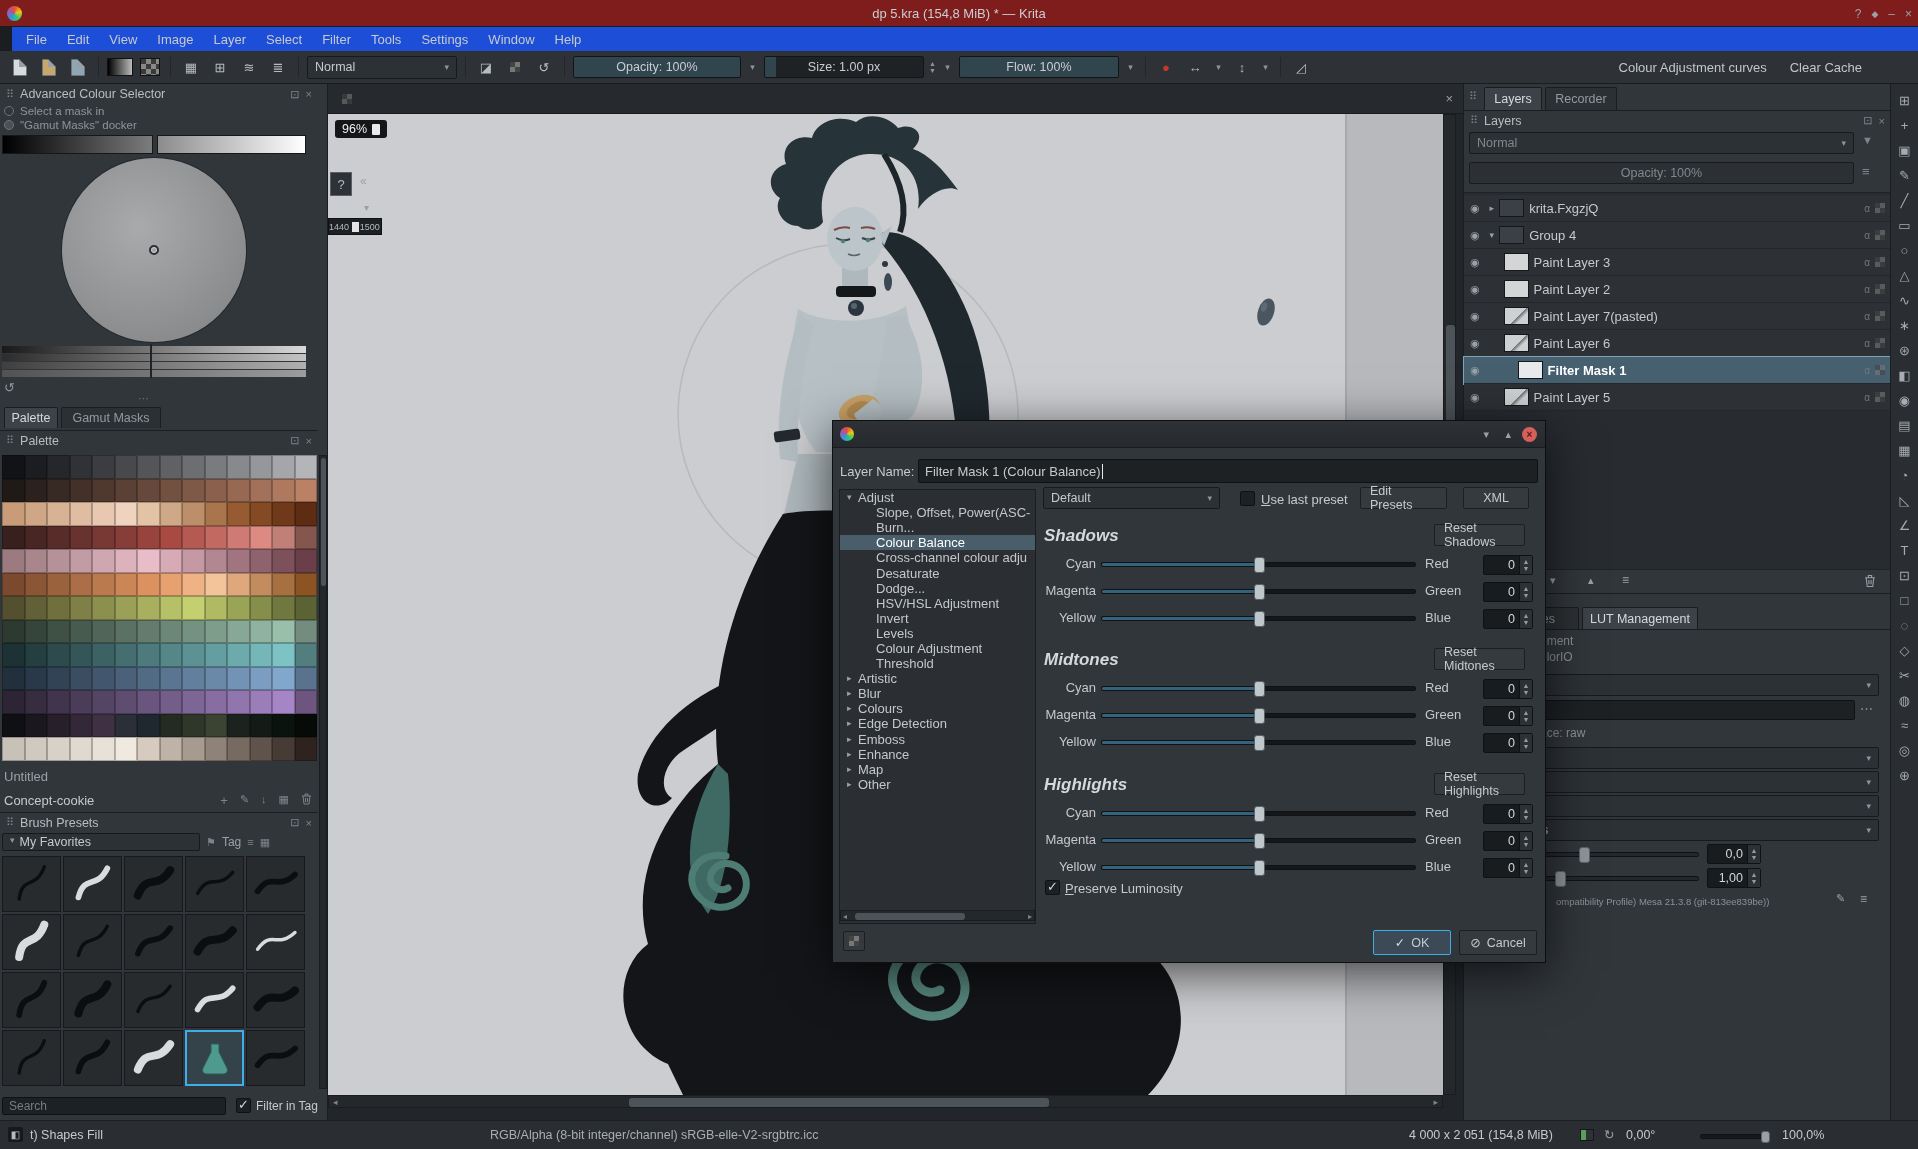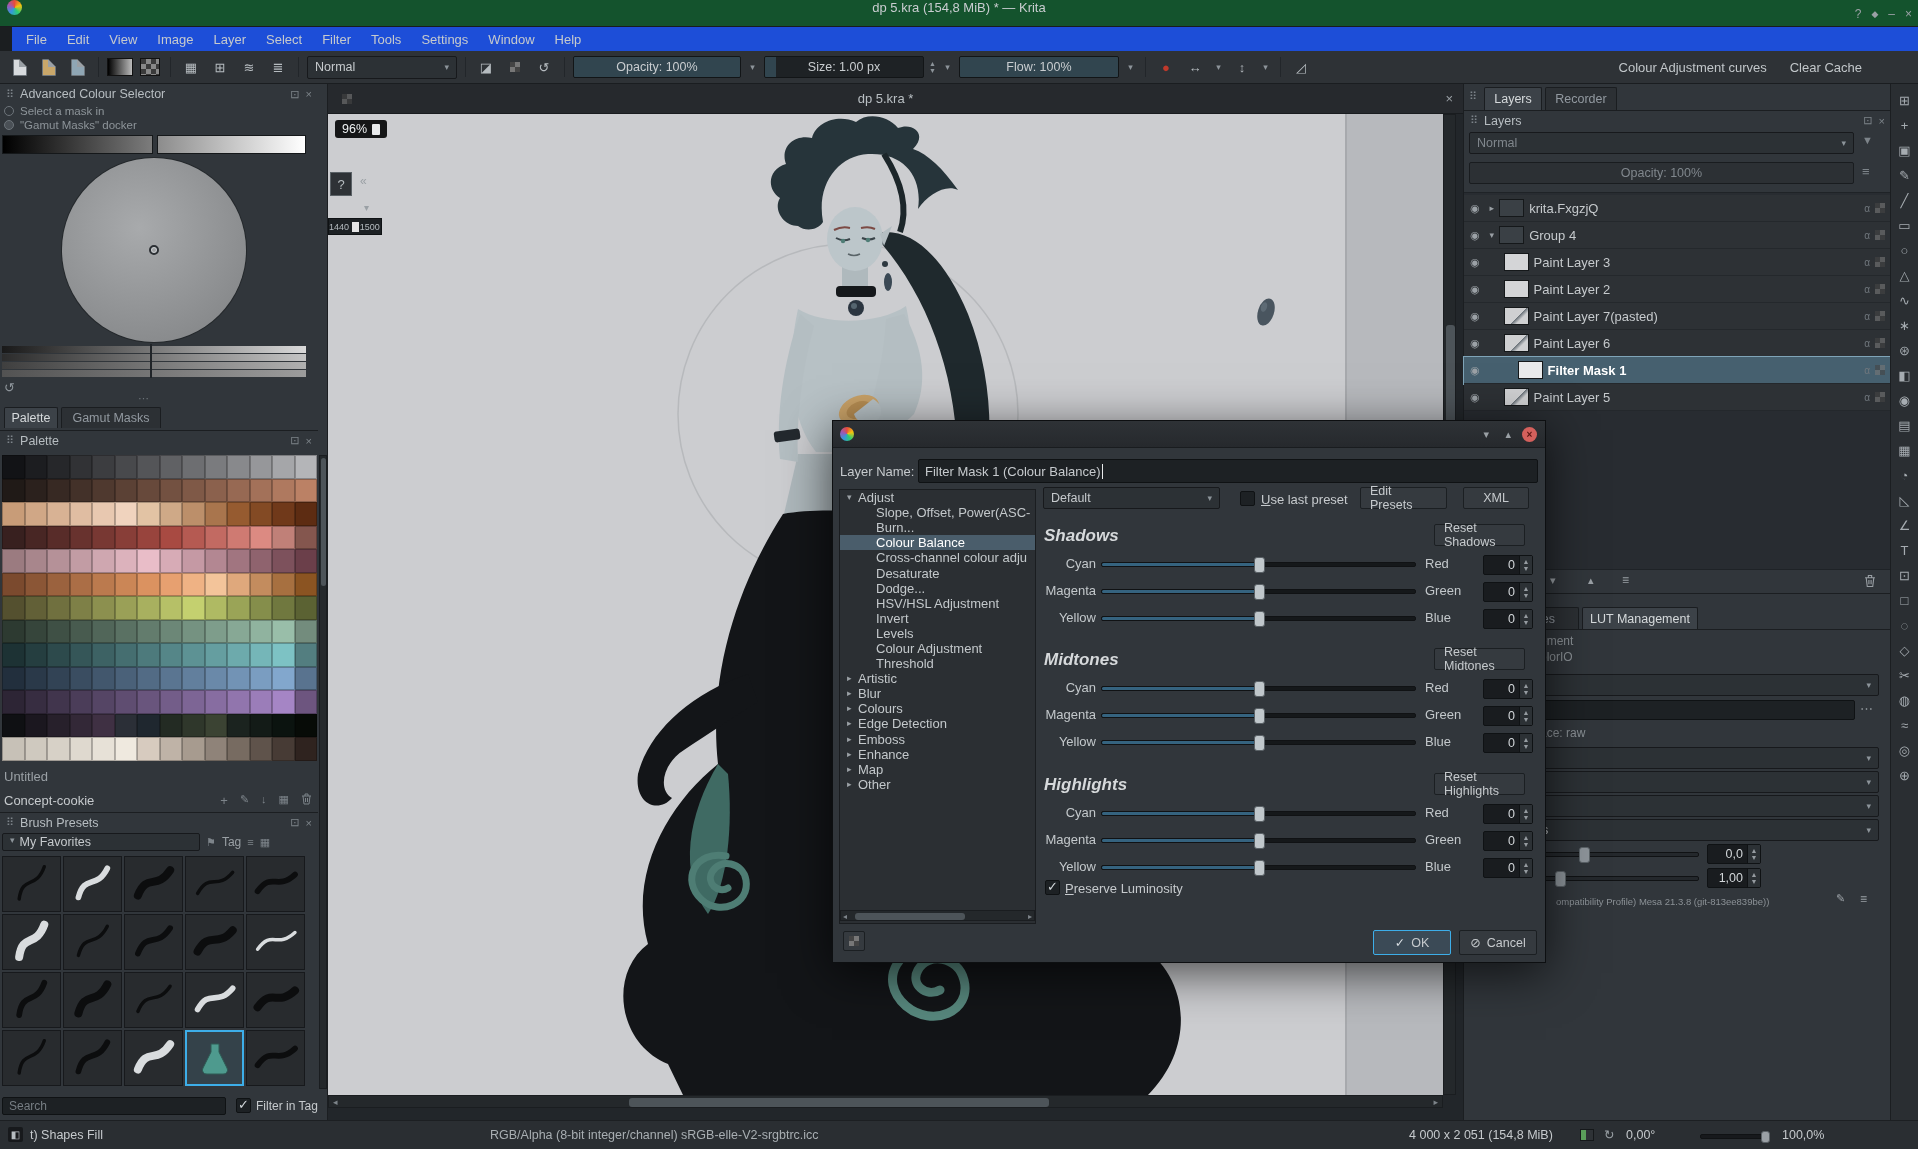--- a/index.html
+++ b/index.html
@@ -1,19 +1,19 @@
 <!DOCTYPE html>
 <html><head>
 <meta charset="utf-8">
 <style>
   *{margin:0;padding:0;box-sizing:border-box}
   html,body{width:1918px;height:1149px;overflow:hidden;background:#1b1e20}
   body{font-family:"Liberation Sans",sans-serif;font-size:13px;color:#c6cacd;position:relative;-webkit-user-select:none;user-select:none}
   
-  #titlebar{position:absolute;left:0;top:0;width:1918px;height:27px;background:#14532d;border-bottom:1px solid #191c1f;display:flex;}
+  #titlebar{position:absolute;left:0;top:0;width:1918px;height:27px;background:#7f1d1d;border-bottom:1px solid #191c1f;display:flex;align-items:center}
   #window-title{position:absolute;left:0;right:0;text-align:center;font-size:13px;color:#c9cdd0}
   .app-logo{width:15px;height:15px;border-radius:50%;margin-left:7px;background:conic-gradient(#e74c3c,#f1c40f,#2ecc71,#3498db,#9b59b6,#e74c3c);z-index:2}
   .winbtns{position:absolute;right:6px;top:0;height:27px;display:flex;align-items:center;gap:10px;color:#9aa0a5;font-size:12px;z-index:2}
   #menubar{position:absolute;left:12px;top:27px;width:1918px;height:24px;background:#1d4ed8;display:flex;align-items:center;padding-left:4px}
   .menu-item{padding:3px 10px;border-radius:2px;color:#c6cacd;font-size:13px}
   #toolbar{position:absolute;left:0;top:51px;width:1918px;height:33px;background:#2e3236;border-bottom:1px solid #1a1d20;display:flex;align-items:center;gap:5px;padding:0 8px}
   .tbtn{height:24px;min-width:24px;border-radius:2px;display:flex;align-items:center;justify-content:center;color:#b6bcc0;font-size:13px}
   .tsep{width:1px;height:20px;background:#22262a;margin:0 3px}
   .page-icon{width:14px;height:17px;background:#d8dbde;border:1px solid #6f767c;border-radius:1px;position:relative}
   .page-icon::after{content:"";position:absolute;right:-1px;top:-1px;border:4px solid;border-color:#2e3236 #2e3236 #9aa0a5 #9aa0a5}
@@ -549,21 +549,20 @@
   <span style="position:absolute;left:256px;top:1015px;font-size:12px">Filter in Tag</span>
 
   <div class="scrolltrack" style="position:absolute;left:319px;top:371px;width:8px;height:634px">
     <div class="scrollthumb" style="position:absolute;left:1px;top:2px;width:5px;height:128px"></div>
   </div>
 </div>
 
 <div id="canvasarea">
   <div id="subbar">
     <span class="checker10" style="position:absolute;left:14px;top:10px"></span>
-    <span style="position:absolute;left:0;right:20px;top:7px;text-align:center;color:#b9bfc3">dp 5.kra *</span>
     <span style="position:absolute;right:10px;top:7px;color:#9aa0a5">×</span>
   </div>
 
   <div id="viewport">
     <svg viewBox="0 0 1115 981" width="1115" height="981">
       <rect width="1115" height="981" fill="#cccdd0"></rect>
       <rect x="1018" width="97" height="981" fill="#b7b9bd"></rect>
       <line x1="1018" y1="0" x2="1018" y2="981" stroke="#a7a9ad" stroke-width="2"></line>
       <circle cx="520" cy="300" r="170" fill="none" stroke="#b7b9bc" stroke-width="1.5"></circle>
       <path d="M545,120 C620,200 650,330 615,460 C660,420 680,300 640,200 C615,140 580,110 545,120Z" fill="#1f292d"></path>

